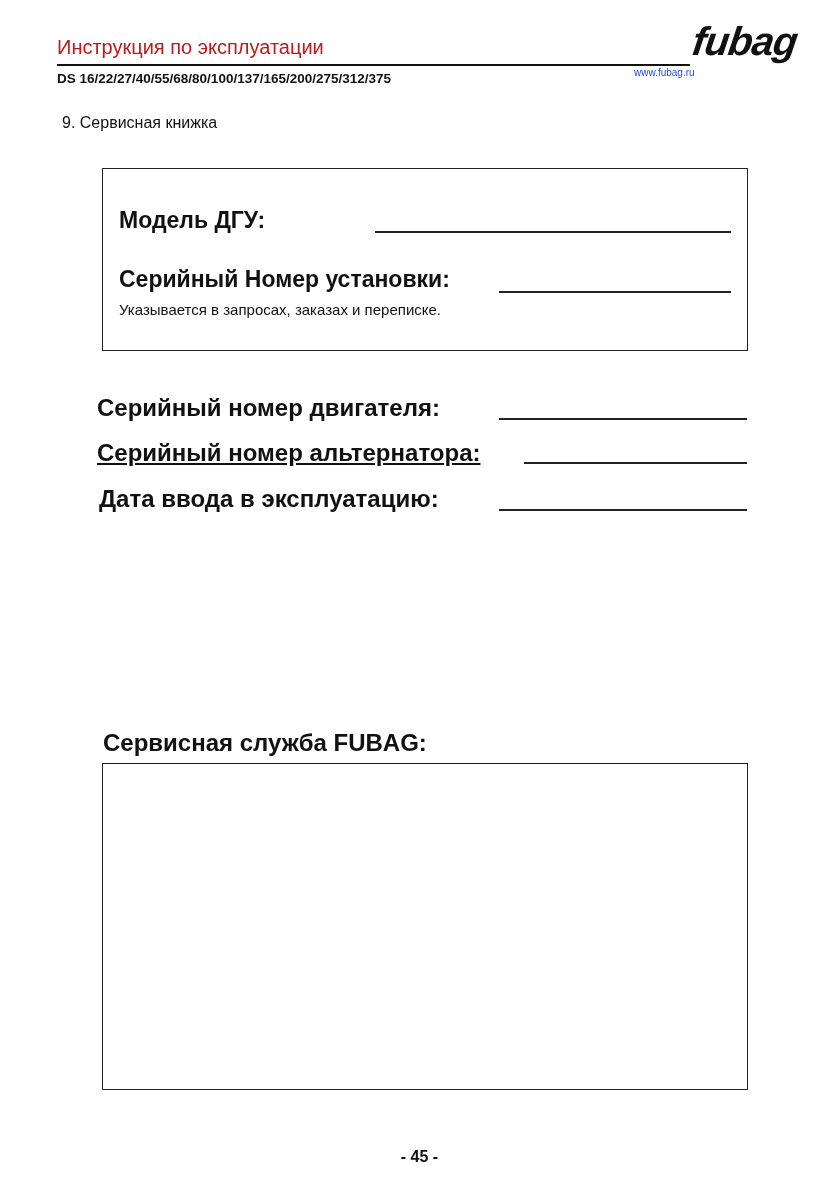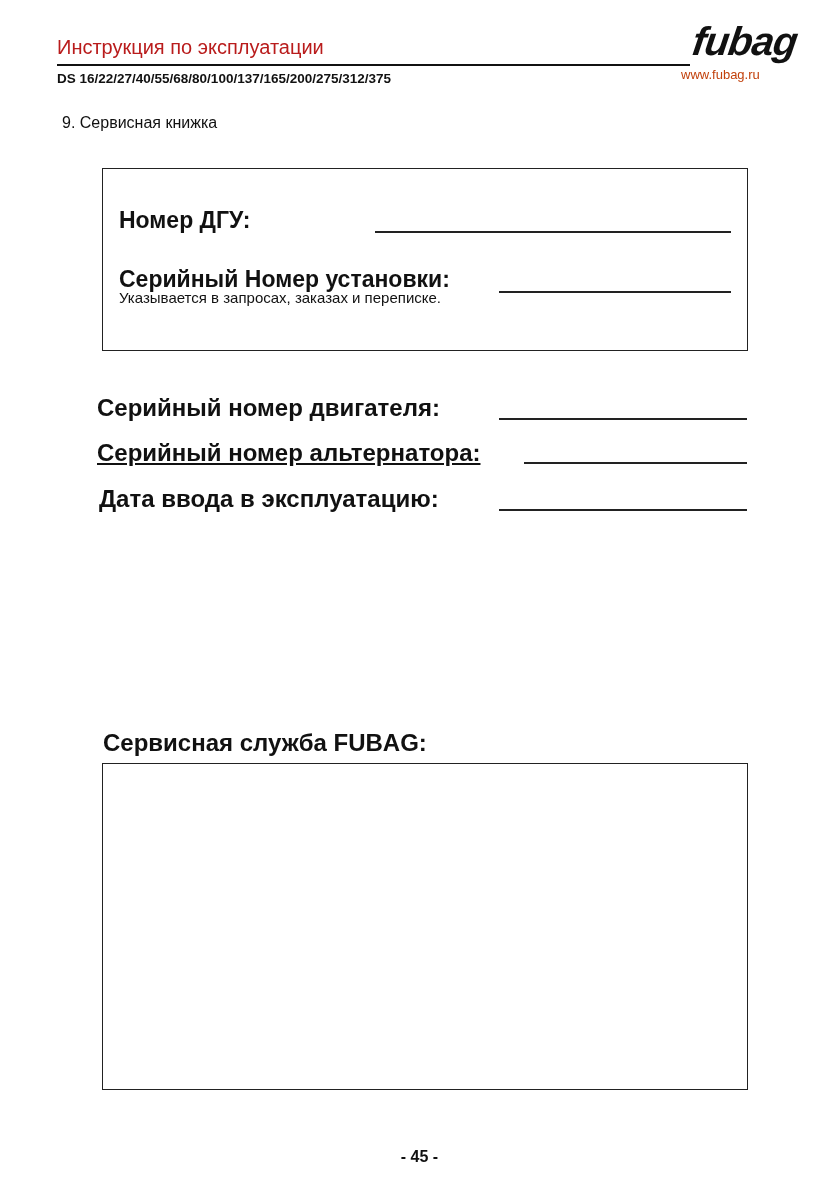--- a/index.html
+++ b/index.html
@@ -4,21 +4,21 @@
 <style>
   html, body { margin: 0; padding: 0; background: #ffffff; }
   body { width: 839px; height: 1191px; position: relative; overflow: hidden;
          font-family: "Liberation Sans", sans-serif; color: #111; }
   .abs { position: absolute; }
   .doc-title { left: 57px; top: 36px; font-size: 20px; color: #b91c1c; white-space: nowrap; }
   .header-rule { left: 57px; top: 64px; width: 633px; height: 2px; background: #111; }
   .model-line { left: 57px; top: 71px; font-size: 13.5px; font-weight: bold; white-space: nowrap; }
   .logo { left: 693px; top: 20px; font-size: 40px; font-weight: bold; font-style: italic;
           letter-spacing: -1px; transform: skewX(-8deg); line-height: 42px; }
-  .site { left: 681px; top: 67px; font-size: 13px; color: #c2410c; white-space: nowrap; }
+  .site { left: 634px; top: 67px; font-size: 10px; color: #1d4ed8; white-space: nowrap; }
   .section { left: 62px; top: 114px; font-size: 16px; white-space: nowrap; }
   .box { border: 1.5px solid #222; box-sizing: border-box; }
   .box1 { left: 102px; top: 168px; width: 646px; height: 183px; }
   .box2 { left: 102px; top: 763px; width: 646px; height: 327px; }
   .label-lg { font-size: 23px; font-weight: bold; white-space: nowrap; }
   .label-md { font-size: 24px; font-weight: bold; white-space: nowrap; }
   .hint { font-size: 15px; white-space: nowrap; }
   .fill { height: 1.5px; background: #222; }
   .page-no { left: 0; width: 839px; top: 1148px; text-align: center; font-size: 16px; font-weight: bold; }
 </style>
@@ -27,25 +27,25 @@
 
 <div class="abs doc-title">Инструкция по эксплуатации</div>
 <div class="abs header-rule"></div>
 <div class="abs model-line">DS 16/22/27/40/55/68/80/100/137/165/200/275/312/375</div>
 <div class="abs logo">fubag</div>
 <div class="abs site">www.fubag.ru</div>
 
 <div class="abs section">9. Сервисная книжка</div>
 
 <div class="abs box box1"></div>
-<div class="abs label-lg" style="left:119px; top:207px;">Номер ДГУ:</div>
+<div class="abs label-lg" style="left:119px; top:207px;">Модель ДГУ:</div>
 <div class="abs fill" style="left:375px; top:231px; width:356px;"></div>
 <div class="abs label-lg" style="left:119px; top:266px;">Серийный Номер установки:</div>
 <div class="abs fill" style="left:499px; top:291px; width:232px;"></div>
-<div class="abs hint" style="left:119px; top:289px;">Указывается в запросах, заказах и переписке.</div>
+<div class="abs hint" style="left:119px; top:301px;">Указывается в запросах, заказах и переписке.</div>
 
 <div class="abs label-md" style="left:97px; top:394px;text-align:right;">Серийный номер двигателя:</div>
 <div class="abs fill" style="left:499px; top:418px; width:248px;"></div>
 
 <div class="abs label-md" style="left:97px; top:439px;text-decoration:underline;">Серийный номер альтернатора:</div>
 <div class="abs fill" style="left:524px; top:462px; width:223px;"></div>
 
 <div class="abs label-md" style="left:99px; top:485px;">Дата ввода в эксплуатацию:</div>
 <div class="abs fill" style="left:499px; top:509px; width:248px;"></div>
 

